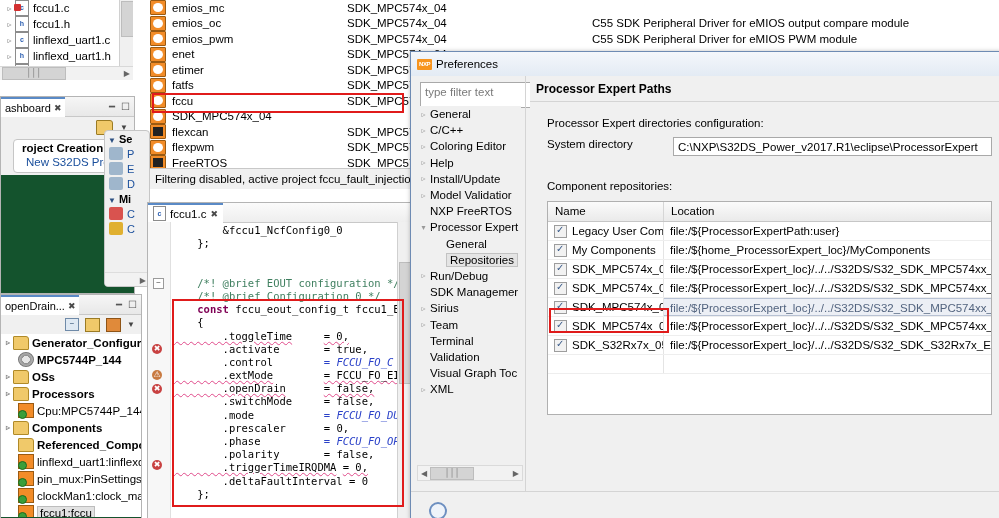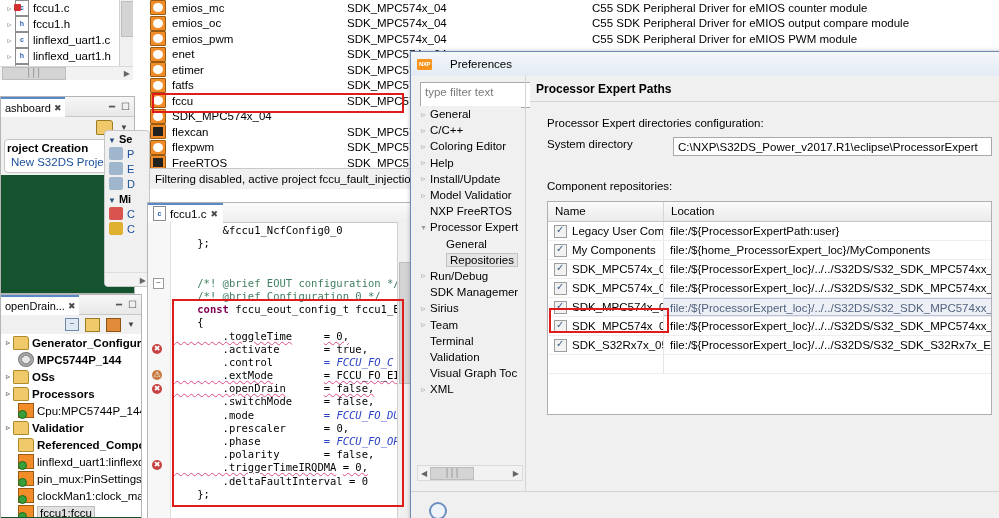--- a/index.html
+++ b/index.html
@@ -185,25 +185,25 @@
     height: 20px;
     background: #f0f0f0;
     display: flex;
     align-items: center;
     justify-content: flex-end;
     gap: 7px;
     padding-right: 6px;
   }
   .dash-body { background: #f0f0f0; padding: 2px 0 0 0; overflow: hidden; }
   .dash-group {
-    margin: 0 3px 2px 3px;
+    margin: 0 3px 2px 12px;
     background: #ffffff;
     border: 1px solid #c6c6c6;
     border-radius: 4px;
-    padding: 1px 3px 3px 0;
+    padding: 1px 3px 3px 6px;
   }
   .dash-title {
     font-weight: bold;
     font-size: 11.5px;
     color: #000;
     padding: 1px 2px;
   }
   .dash-link {
     color: #1a4f9c;
     font-size: 11.5px;
@@ -383,21 +383,21 @@
     border: 1px solid #6e8bb3;
     box-shadow: 0 0 4px rgba(0,0,0,0.25);
     overflow: hidden;
   }
   .pref-title {
     height: 24px;
     background: linear-gradient(to bottom, #f4f7fb, #e3ebf4);
     border-bottom: 1px solid #c7d4e2;
     display: flex;
     align-items: center;
-    gap: 18px;
+    gap: 4px;
     padding-left: 6px;
     font-size: 11.5px;
   }
   .nxp-logo {
     width: 15px; height: 11px;
     background: #f7941e;
     border-radius: 1px;
     color: #fff;
     font-size: 6px;
     font-weight: bold;
@@ -622,21 +622,20 @@
   </div>
 
   <div class="abs" id="comp-list">
     <div id="comp-rows">
         <div class="comp-row">
           <span class="comp-icon">
             <i></i>
           </span>
           <span class="comp-name">emios_mc</span>
           <span class="comp-sdk">SDK_MPC574x_04</span>
-          <span class="comp-desc">C55 SDK Peripheral Driver for eMIOS counter module</span>
         </div>
         <div class="comp-row">
           <span class="comp-icon">
             <i></i>
           </span>
           <span class="comp-name">emios_oc</span>
           <span class="comp-sdk">SDK_MPC574x_04</span>
           <span class="comp-desc">C55 SDK Peripheral Driver for eMIOS output compare module</span>
         </div>
         <div class="comp-row">
@@ -808,21 +807,21 @@
           <span class="cv-label">Processors</span>
         </div>
         <div class="cv-row norm" style="padding-left: 7px;">
           <span class="cv-arrow"></span>
           <span class="compicon2"></span>
           <span class="cv-label">Cpu:MPC5744P_144</span>
         </div>
         <div class="cv-row" style="padding-left: 2px;">
           <span class="cv-arrow">▹</span>
           <span class="folder"></span>
-          <span class="cv-label">Validatior</span>
+          <span class="cv-label">Components</span>
         </div>
         <div class="cv-row" style="padding-left: 7px;">
           <span class="cv-arrow"></span>
           <span class="folder"></span>
           <span class="cv-label">Referenced_Compone</span>
         </div>
         <div class="cv-row norm" style="padding-left: 7px;">
           <span class="cv-arrow"></span>
           <span class="compicon2"></span>
           <span class="cv-label">linflexd_uart1:linflexd_</span>

